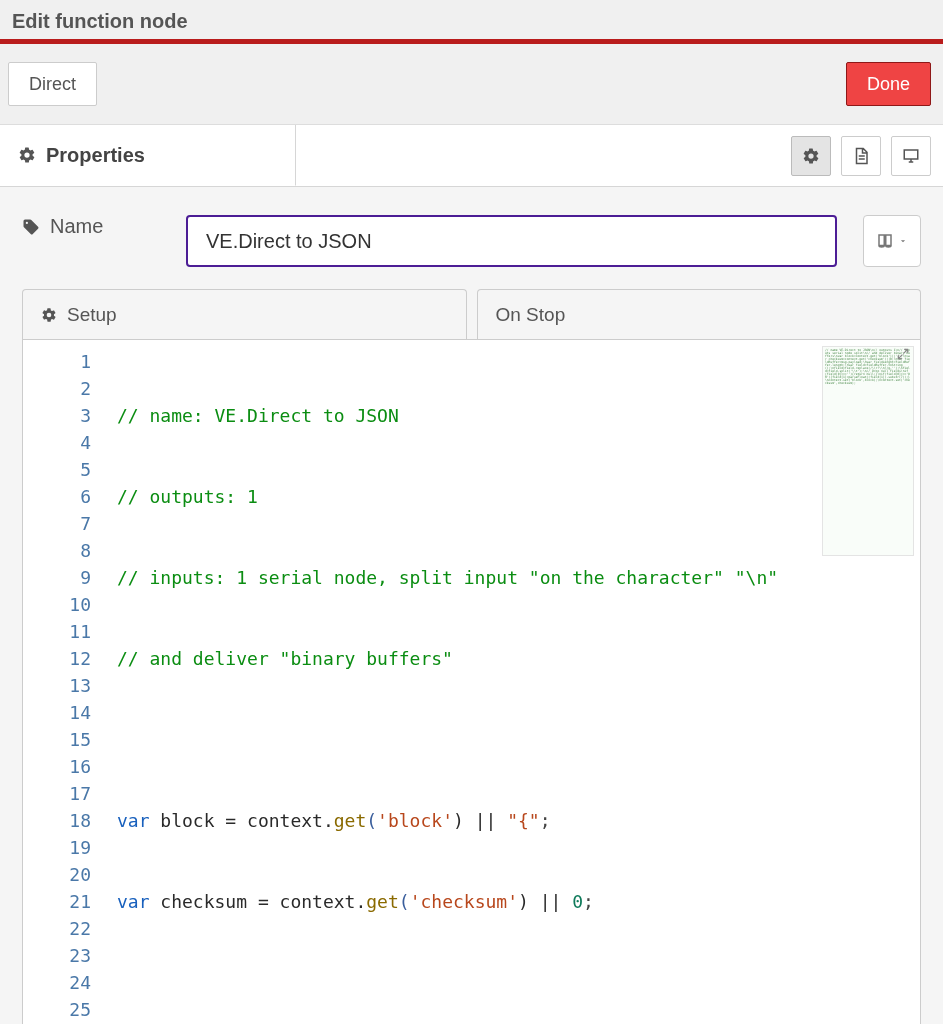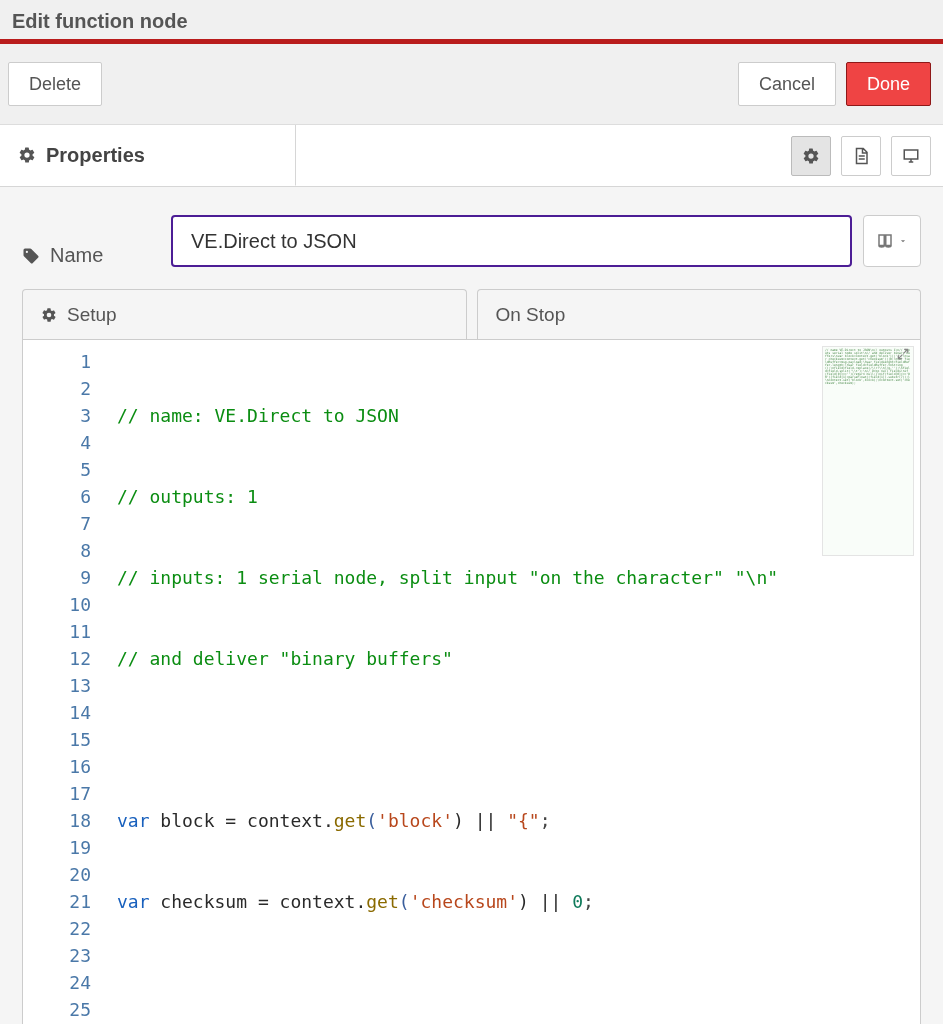--- a/index.html
+++ b/index.html
@@ -98,22 +98,22 @@
 .icon-btn.active {
   background: #e4e4e4;
   border-color: #bbb;
 }
 
 .form-area {
   padding: 28px 22px 0px 22px;
 }
 .form-row {
   display: flex;
-  align-items: flex-end;
-  gap: 11px;
+  align-items: flex-start;
+  gap: 26px;
   margin-bottom: 22px;
 }
 .form-label {
   display: flex;
   align-items: center;
   width: 138px;
   font-size: 20px;
   color: #555;
   gap: 10px;
 }
@@ -237,23 +237,22 @@
   background: transparent;
 }
 svg { display: block; }
 </style>
 </head>
 <body>
 
 <div class="titlebar">Edit function node</div>
 
 <div class="action-row">
-  <button class="btn">Delete</button>
+  <button class="btn">Direct</button>
   <div class="btn-group-right">
-    <button class="btn">Cancel</button>
     <button class="btn btn-primary">Done</button>
   </div>
 </div>
 
 <div class="prop-row">
   <div class="prop-tab">
     <span class="gear-icon-small">
       <svg width="18" height="18" viewBox="0 0 24 24">
           <path fill="currentColor" d="M19.4 13a7.5 7.5 0 0 0 .1-1 7.5 7.5 0 0 0-.1-1l2.1-1.6a.5.5 0 0 0 .1-.7l-2-3.4a.5.5 0 0 0-.6-.2l-2.5 1a7.3 7.3 0 0 0-1.7-1l-.4-2.6A.5.5 0 0 0 14 2h-4a.5.5 0 0 0-.5.4l-.4 2.6a7.3 7.3 0 0 0-1.7 1l-2.5-1a.5.5 0 0 0-.6.2l-2 3.4a.5.5 0 0 0 .1.7L4.6 11a7.5 7.5 0 0 0-.1 1 7.5 7.5 0 0 0 .1 1l-2.1 1.6a.5.5 0 0 0-.1.7l2 3.4a.5.5 0 0 0 .6.2l2.5-1a7.3 7.3 0 0 0 1.7 1l.4 2.6A.5.5 0 0 0 10 22h4a.5.5 0 0 0 .5-.4l.4-2.6a7.3 7.3 0 0 0 1.7-1l2.5 1a.5.5 0 0 0 .6-.2l2-3.4a.5.5 0 0 0-.1-.7ZM12 15.5A3.5 3.5 0 1 1 15.5 12 3.5 3.5 0 0 1 12 15.5Z"></path>
         </svg>

